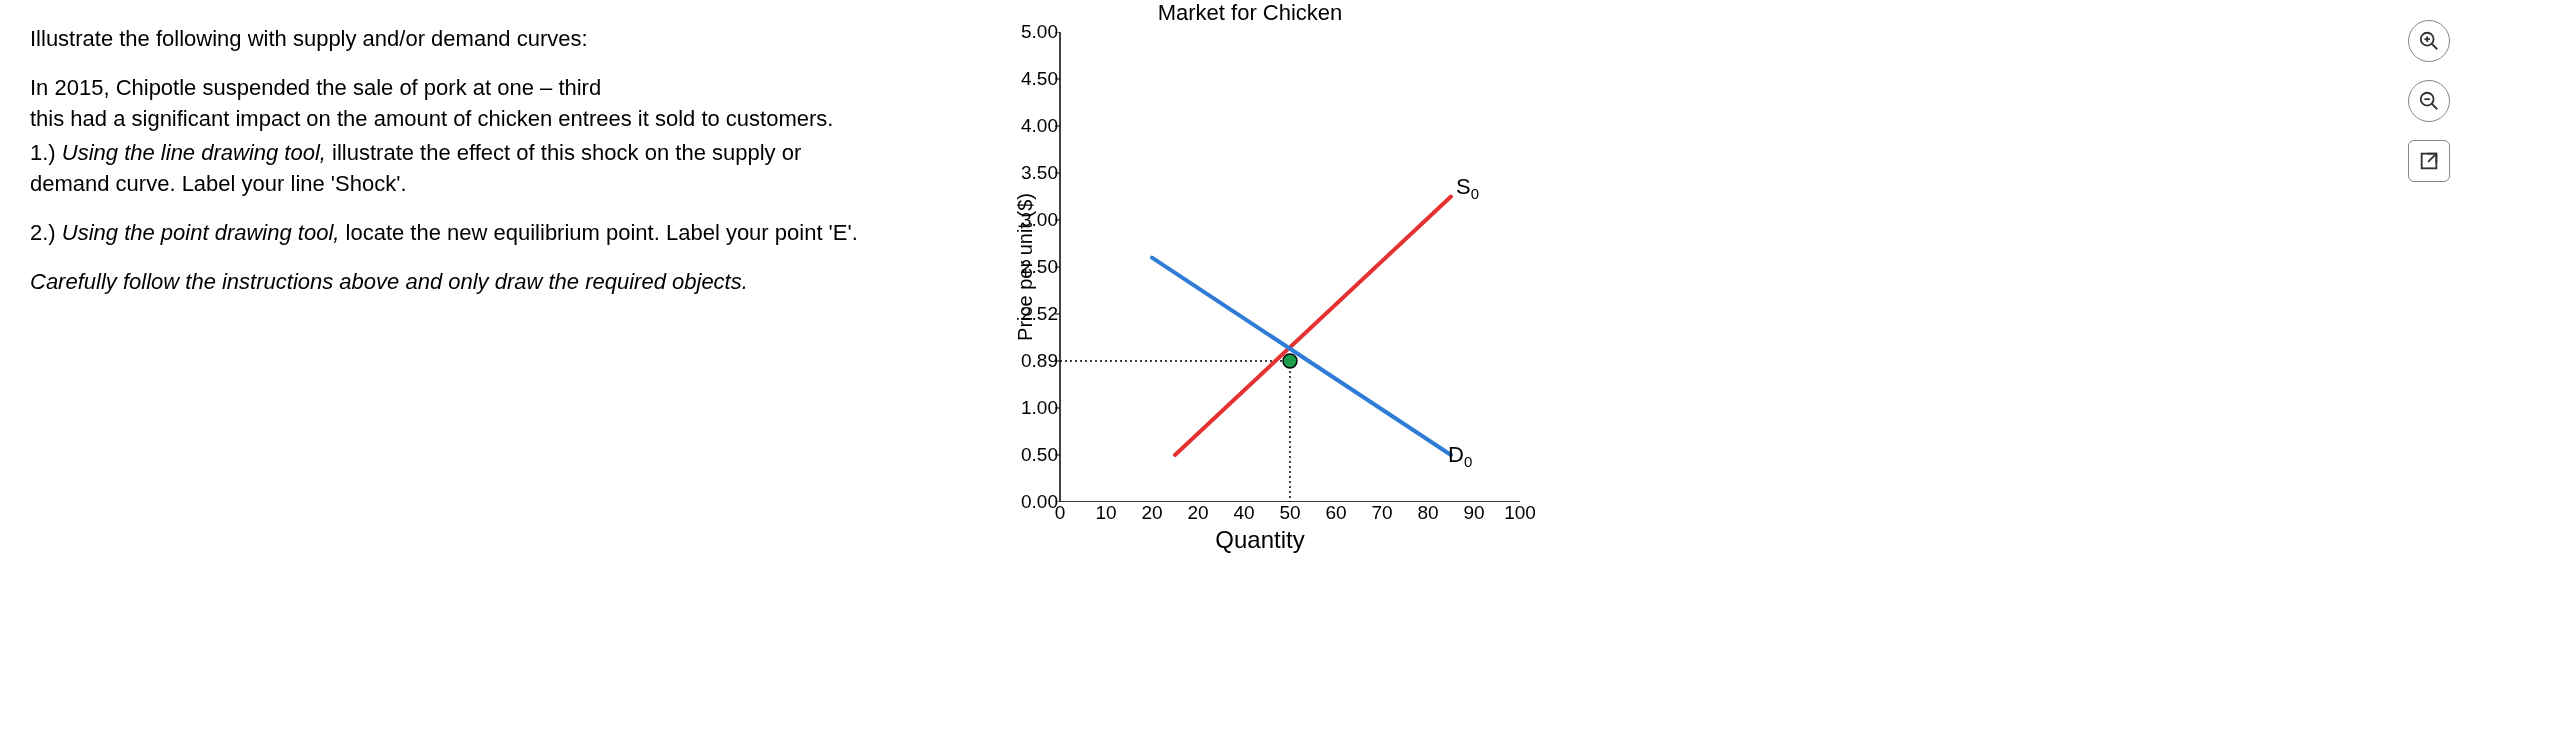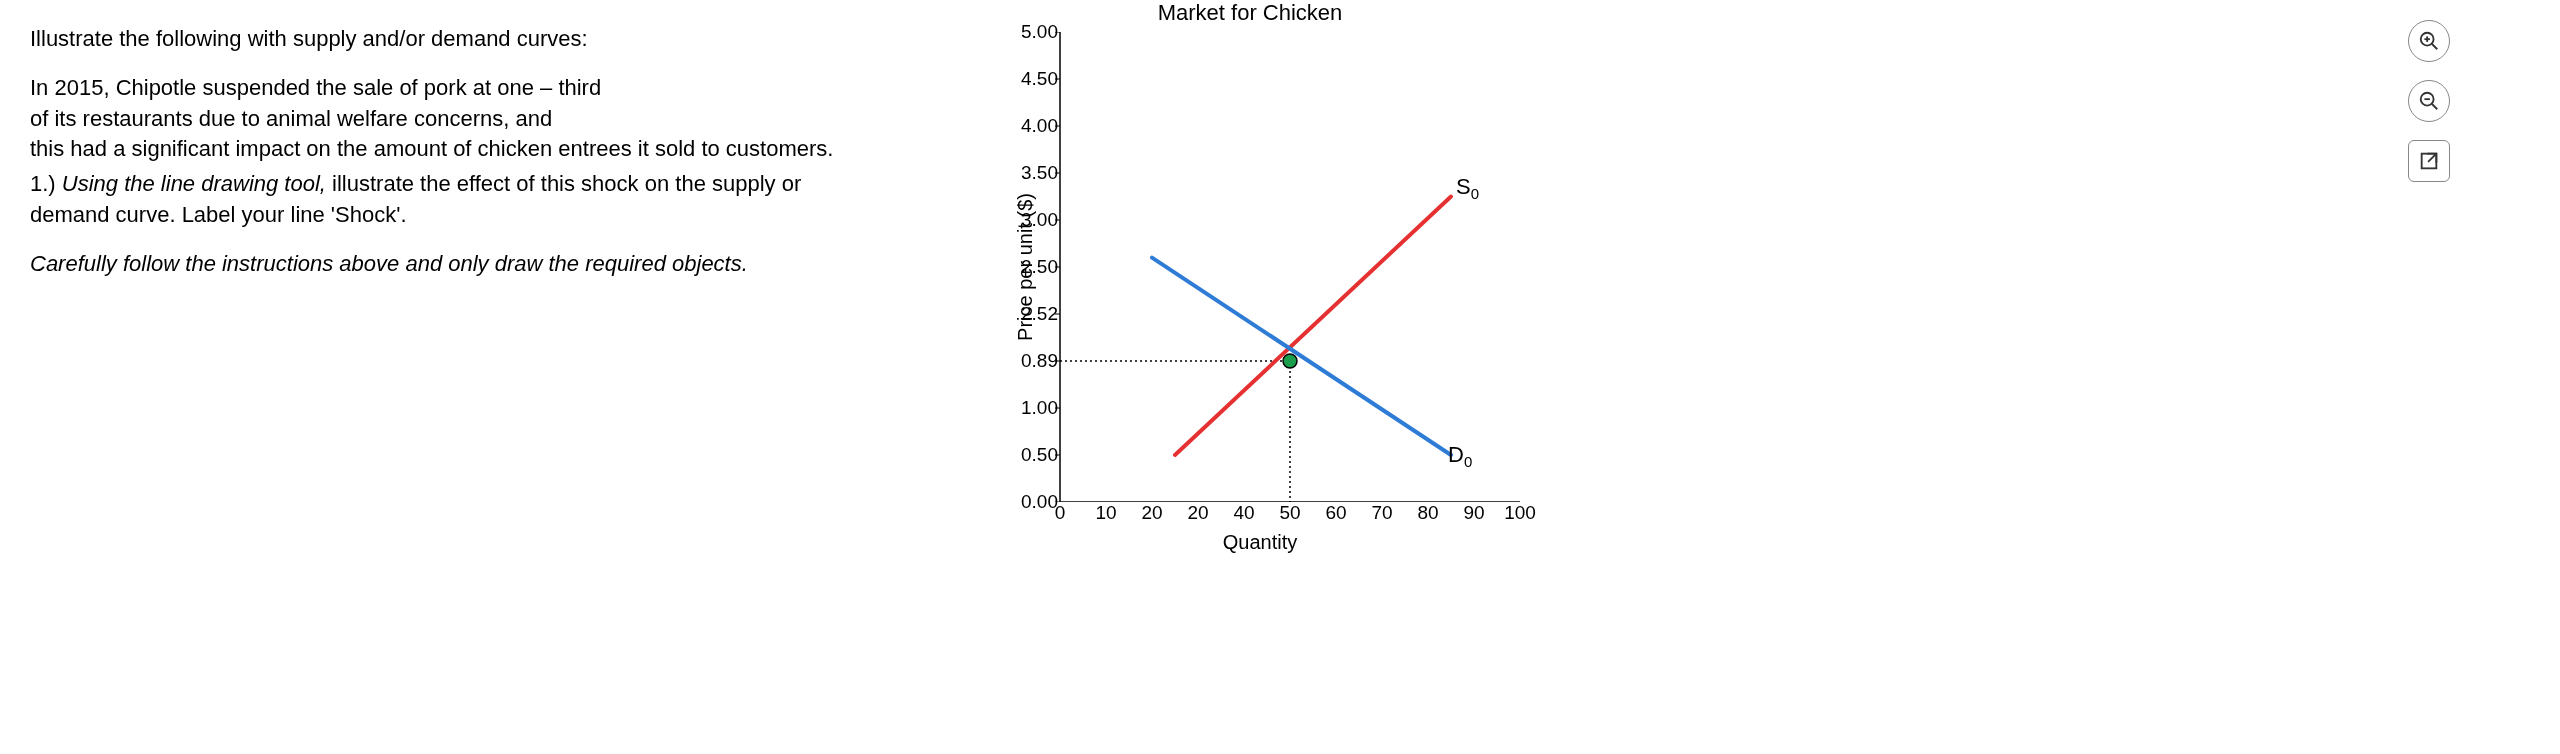--- a/index.html
+++ b/index.html
@@ -61,21 +61,21 @@
     transform: translateY(-50%) rotate(-90deg);
     transform-origin: center;
     font-size: 20px;
     white-space: nowrap;
   }
   .xlabel {
     position: absolute;
     bottom: -52px;
     left: 50%;
     transform: translateX(-50%);
-    font-size: 20px;
+    font-size: 24px;
   }
   .y-ticks {
     position: absolute;
     left: 6px;
     top: 0;
     width: 52px;
     height: 100%;
     text-decoration: underline;
   }
   .y-tick {
@@ -127,25 +127,27 @@
   .tool-btn svg { width: 22px; height: 22px; stroke: #333; fill: none; stroke-width: 2; }
 </style>
 </head>
 <body>
 
 <div class="container">
   <div class="left-panel">
     <p>Illustrate the following with supply and/or demand curves:</p>
     <div class="instruction-block">
       <div>In 2015, Chipotle suspended the sale of pork at one – third</div>
-      <div>of its restaurants due to animal welfare concerns, and</div>
       <div>this had a significant impact on the amount of chicken  entrees it sold to customers.</div>
     </div>
     <p>
       <span>1.) </span><span class="italic">Using the line drawing tool,</span><span> illustrate the effect of this shock on the supply or demand curve. Label your line 'Shock'.</span>
+    </p>
+    <p>
+      <span>2.) </span><span class="italic">Using the point drawing tool,</span><span> locate the new equilibrium point. Label your point 'E'.</span>
     </p>
     <p class="italic">Carefully follow the instructions above and only draw the required objects.</p>
   </div>
 
   <div class="right-panel">
     <div class="chart-wrap">
       <div class="chart-title">Market for Chicken</div>
 
       <div class="plot-area">
         <div class="ylabel">Price per unit ($)</div>

